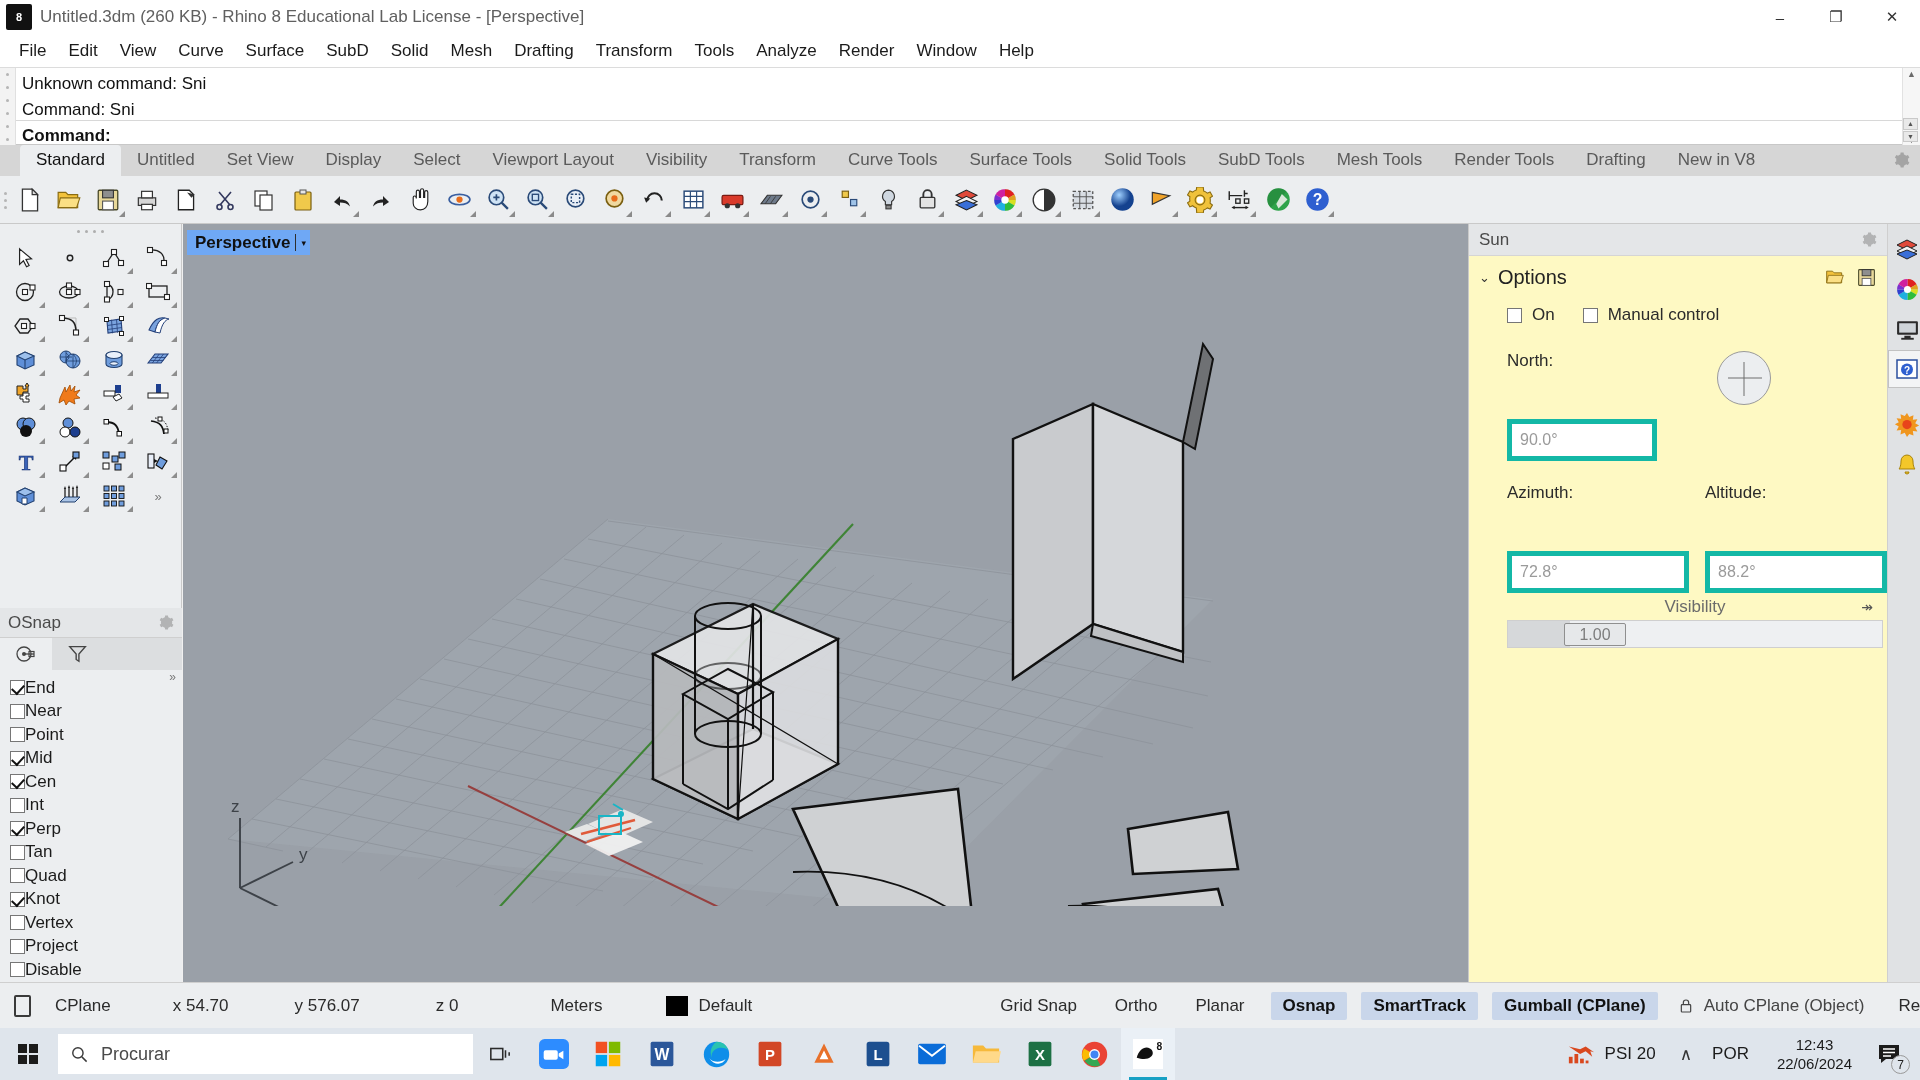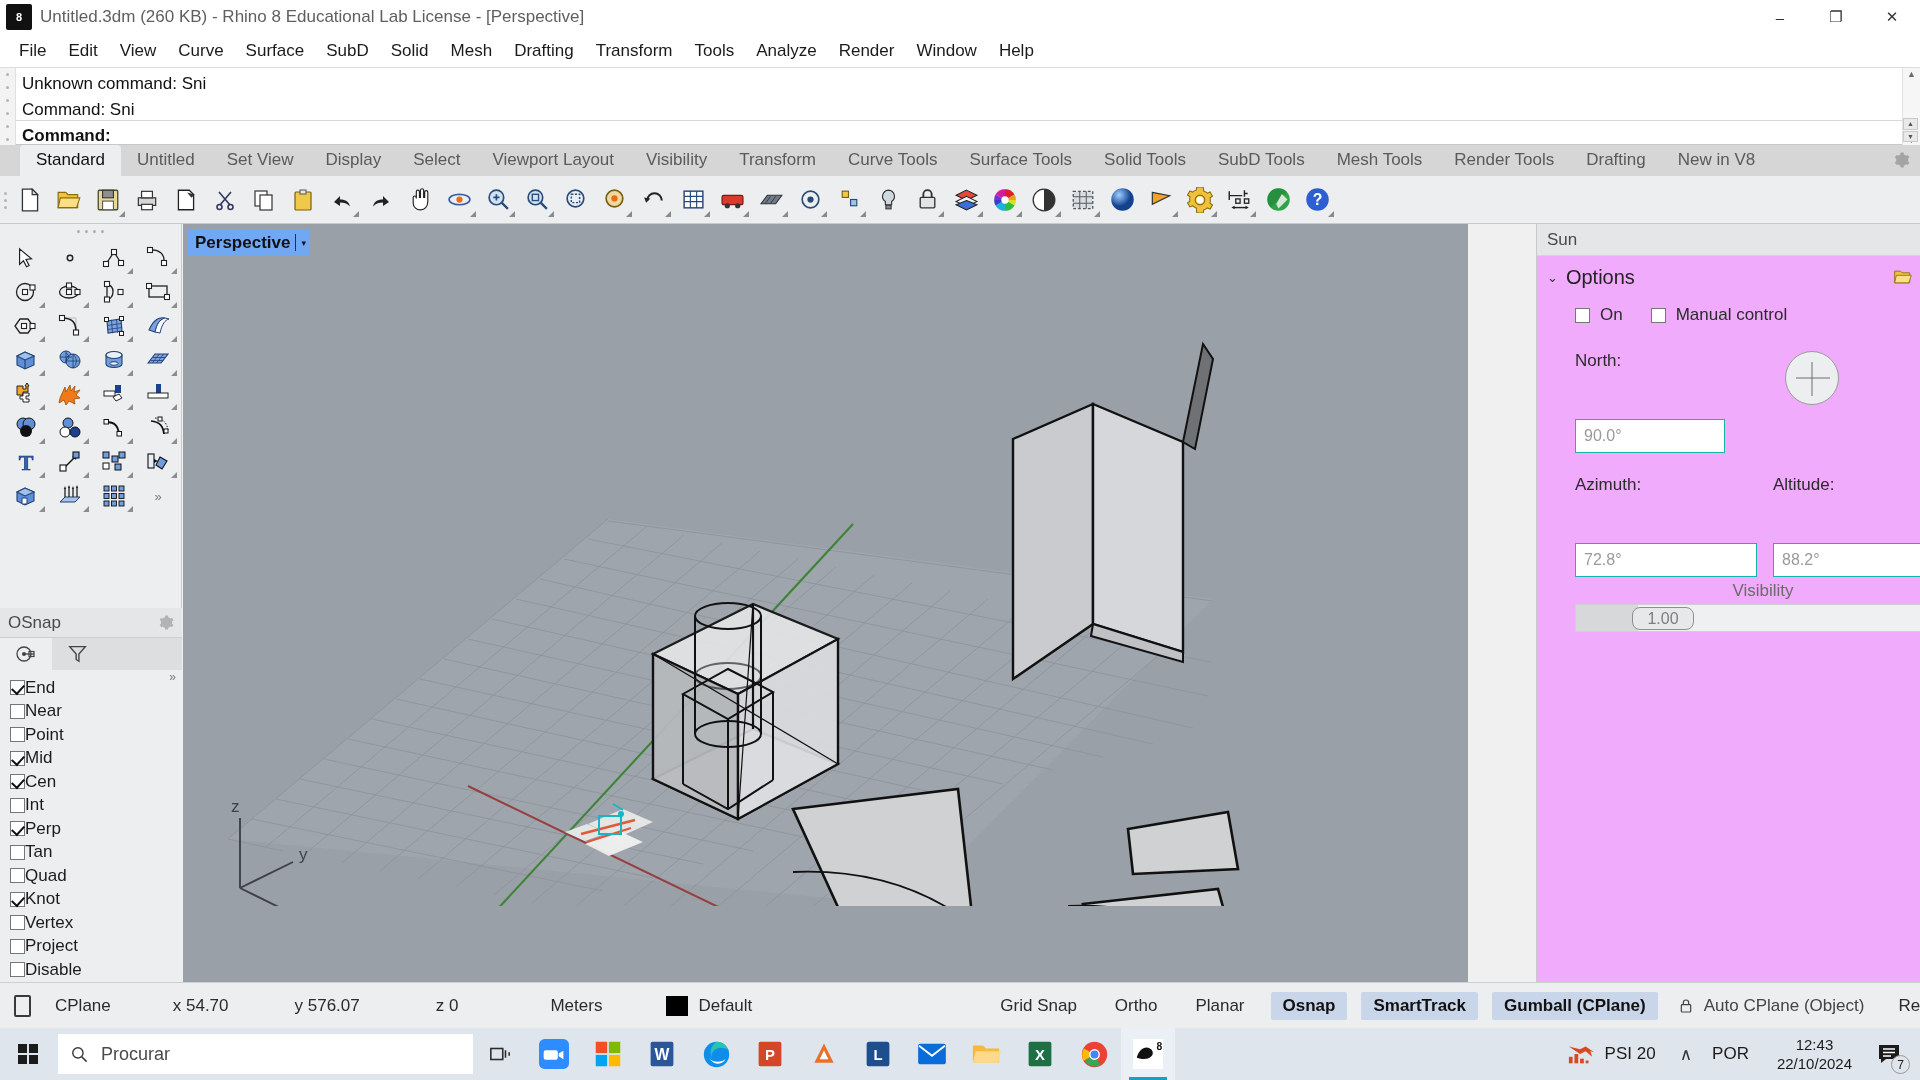--- a/index.html
+++ b/index.html
@@ -139,57 +139,57 @@
     position:absolute; left:183px; bottom:68px; right:452px; height:30px;
     background:#dcdee0; display:flex; align-items:center; padding-left:6px; gap:2px;
     border-top:1px solid #c6c6c6;
   }
   .vp-tab { padding:4px 12px; font-size:17px; color:#4a4a4a; border-radius:3px 3px 0 0; }
   .vp-tab.active { background:#f4f4f4; color:#111; }
   .vp-plus { margin-left:6px; color:#5a5a5a; font-size:16px; }
 
   
   .rightpanel {
-    position:absolute; right:0; top:224px; width:384px; bottom:94px;
-    background:#f0abfc; border-left:1px solid #c9c9c9; display:flex;
+    position:absolute; right:0; top:224px; width:452px; bottom:94px;
+    background:#fef9c3; border-left:1px solid #c9c9c9; display:flex;
   }
   .rp-main { flex:1; position:relative; }
   .rp-head { height:32px; background:#e4e6e8; display:flex; align-items:center; padding:0 10px;
      color:#4a4a4a; font-size:17px; border-bottom:1px solid #d5d5d5;}
   .rp-head .gear { margin-left:auto; opacity:.55;}
   .rp-section { display:flex; align-items:center; padding:10px 10px 4px 10px; gap:8px;}
   .rp-section .chev { font-size:13px; color:#333; }
   .rp-section .lbl { font-size:20px; color:#222; }
   .rp-section .tools { margin-left:auto; display:flex; gap:10px; }
   .rp-body { padding:12px 0 0 38px; }
   .rp-row { display:flex; align-items:center; gap:10px; margin-bottom:10px; }
   .rp-lbl { font-size:17px; color:#2b2b2b; }
   .rp-field {
-    height:27px; background:#fff; border:1px solid #14b8a6;
+    height:27px; background:#fff; border:5px solid #14b8a6;
     display:flex; align-items:center; padding:16px 8px; font-size:16px; color:#9a9a9a;margin-top:48px;
   }
   .compass {
     width:54px; height:54px; border:1px solid #9a9a9a; border-radius:50%;
     position:relative; background:#eceef0;
   }
   .compass::before, .compass::after{
     content:""; position:absolute; background:#6e6e6e;
   }
   .compass::before{ left:50%; top:10px; width:1px; height:34px; transform:translateX(-50%);}
   .compass::after{ top:50%; left:10px; height:1px; width:34px; transform:translateY(-50%);}
   .intensity-wrap { position:relative; margin-top:4px; width:376px; }
   .intensity-label { text-align:center; font-size:17px; color:#6b6b6b; }
   .intensity-arrow { position:absolute; right:10px; top:2px; color:#555; font-size:14px;}
   .slider {
     margin-top:3px; height:28px; background:#eef0f2; border:1px solid #cfcfcf; position:relative;
   }
   .slider .fill { position:absolute; left:0; top:0; bottom:0; width:62px; background:#d6d8da; }
   .slider .thumb {
     position:absolute; left:56px; top:2px; height:23px; width:62px;
-    background:#e6e8ea; border:1px solid #8f8f8f; border-radius:8px;
+    background:#e6e8ea; border:1px solid #8f8f8f; border-radius:2px;
     display:flex; align-items:center; justify-content:center; font-size:16px; color:#7d7d7d;
   }
   .rp-strip {
     width:42px; background:#e0e2e4; border-left:1px solid #cfcfcf;
     display:flex; flex-direction:column; align-items:center; padding-top:6px; gap:2px;
   }
   .strip-btn { width:38px; height:38px; display:flex; align-items:center; justify-content:center; }
   .strip-btn.sel { background:#f3f4f5; border:1px solid #c2c2c2; }
   .strip-gap { height:14px; }
 
@@ -1343,21 +1343,21 @@
               <rect x="14" y="18" width="4" height="5" fill="#d9481e"></rect>
               <rect x="20" y="20" width="3" height="3" fill="#d9481e"></rect>
             </svg>
         </span>
         <span style="font-size:17px;">PSI 20</span>
       </span>
       <span style="font-size:17px;color:#333;margin-left:10px;">∧</span>
       <span style="font-size:17px;margin-left:6px;">POR</span>
       <span class="tray-clock" style="margin-left:14px;">
         <div>12:43</div>
-        <div>22/10/2024</div>
+        <div>22/06/2024</div>
       </span>
       <span class="tray-badge" style="margin-left:8px;">
         <svg class="svgbox" width="24" height="22" viewBox="0 0 24 22">
             <path fill="#1b1b1b" d="M2 2h20v14H9l-5 4v-4H2z"></path>
             <path stroke="#fff" stroke-width="1.6" d="M6 6h12M6 9.5h12M6 13h8"></path>
           </svg>
         <span class="cnt">7</span>
       </span>
     </div>
   </div>

